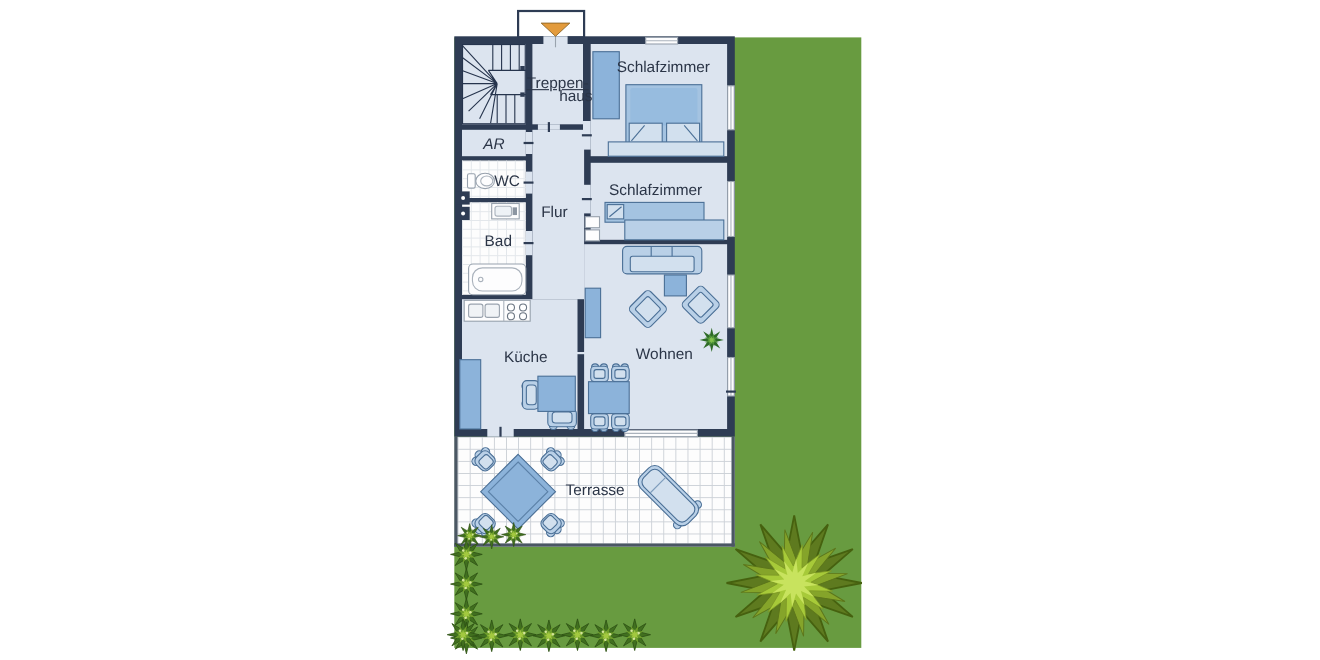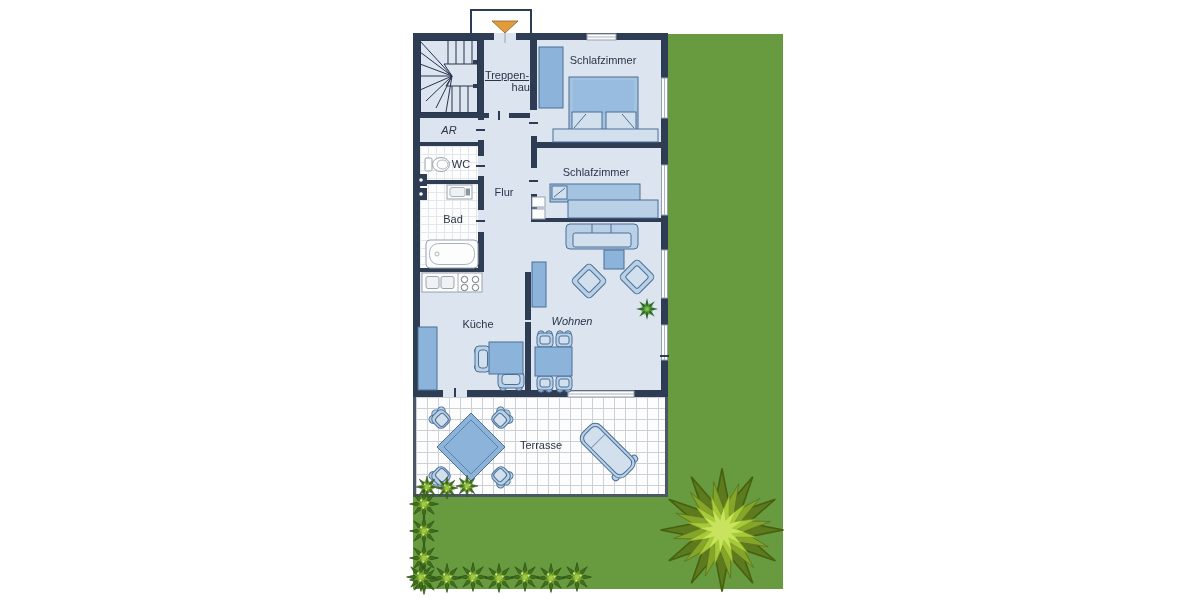--- a/index.html
+++ b/index.html
@@ -15,21 +15,21 @@
          background-size:8px 8px;}
   .terrace{background-color:#fdfdfd;
          background-image:linear-gradient(var(--tile-grid,#ccd1d7) 1px,transparent 1px),
                           linear-gradient(90deg,var(--tile-grid,#ccd1d7) 1px,transparent 1px);
          background-size:11px 11px;
          border-left:3px solid var(--terrace-border,#4b5764);
          border-right:3px solid var(--terrace-border,#4b5764);
          border-bottom:3px solid var(--terrace-border,#4b5764);
          box-sizing:border-box;}
   .entrancebox{background:#ffffff;border:2px solid var(--wall,#2e3c54);box-sizing:border-box;}
-  .rlabel{position:absolute;transform:translate(-50%,-50%);font-size:11px;line-height:12px;
+  .rlabel{position:absolute;transform:translate(-50%,-50%);font-size:14px;line-height:12px;
           color:var(--label,#2b3547);white-space:nowrap;z-index:30;text-align:center;}
   svg.overlay{position:absolute;left:0;top:0;z-index:20;pointer-events:none;}
   
   .fm{fill:var(--furn-mid,#8cb3da);stroke:var(--furn-stroke,#4a6f96);stroke-width:1;}
   .fb{fill:var(--furn-bed,#a4c3e1);stroke:var(--furn-stroke,#4a6f96);stroke-width:1;}
   .fl{fill:var(--furn-light,#b9d0e7);stroke:var(--furn-stroke,#4a6f96);stroke-width:1;}
   .fx{fill:var(--furn-lighter,#d2e0ee);stroke:var(--furn-stroke,#4a6f96);stroke-width:1;}
   .wh{fill:#fdfdfe;stroke:#97a1ad;stroke-width:1;}
   .wallfill{fill:var(--wall,#2e3c54);}
   .ln{stroke:#26344d;stroke-width:1;fill:none;}
@@ -316,15 +316,15 @@
     <span style="display:block;text-decoration:underline;">Treppen-</span>
     <span style="display:block;margin-left:33px;">haus</span>
   </div>
   <div class="rlabel" style="left:603px;top:60px;">Schlafzimmer</div>
   <div class="rlabel" style="left:449px;top:130px;font-style:italic;">AR</div>
   <div class="rlabel" style="left:461px;top:164px;">WC</div>
   <div class="rlabel" style="left:504px;top:192px;">Flur</div>
   <div class="rlabel" style="left:596px;top:172px;">Schlafzimmer</div>
   <div class="rlabel" style="left:453px;top:219px;">Bad</div>
   <div class="rlabel" style="left:478px;top:324px;">Küche</div>
-  <div class="rlabel" style="left:572px;top:321px;font-style:italic;">Wohnen</div>
+  <div class="rlabel" style="left:604px;top:321px;">Wohnen</div>
   <div class="rlabel" style="left:541px;top:445px;text-align:right;">Terrasse</div>
 </div>
 
 </body></html>

